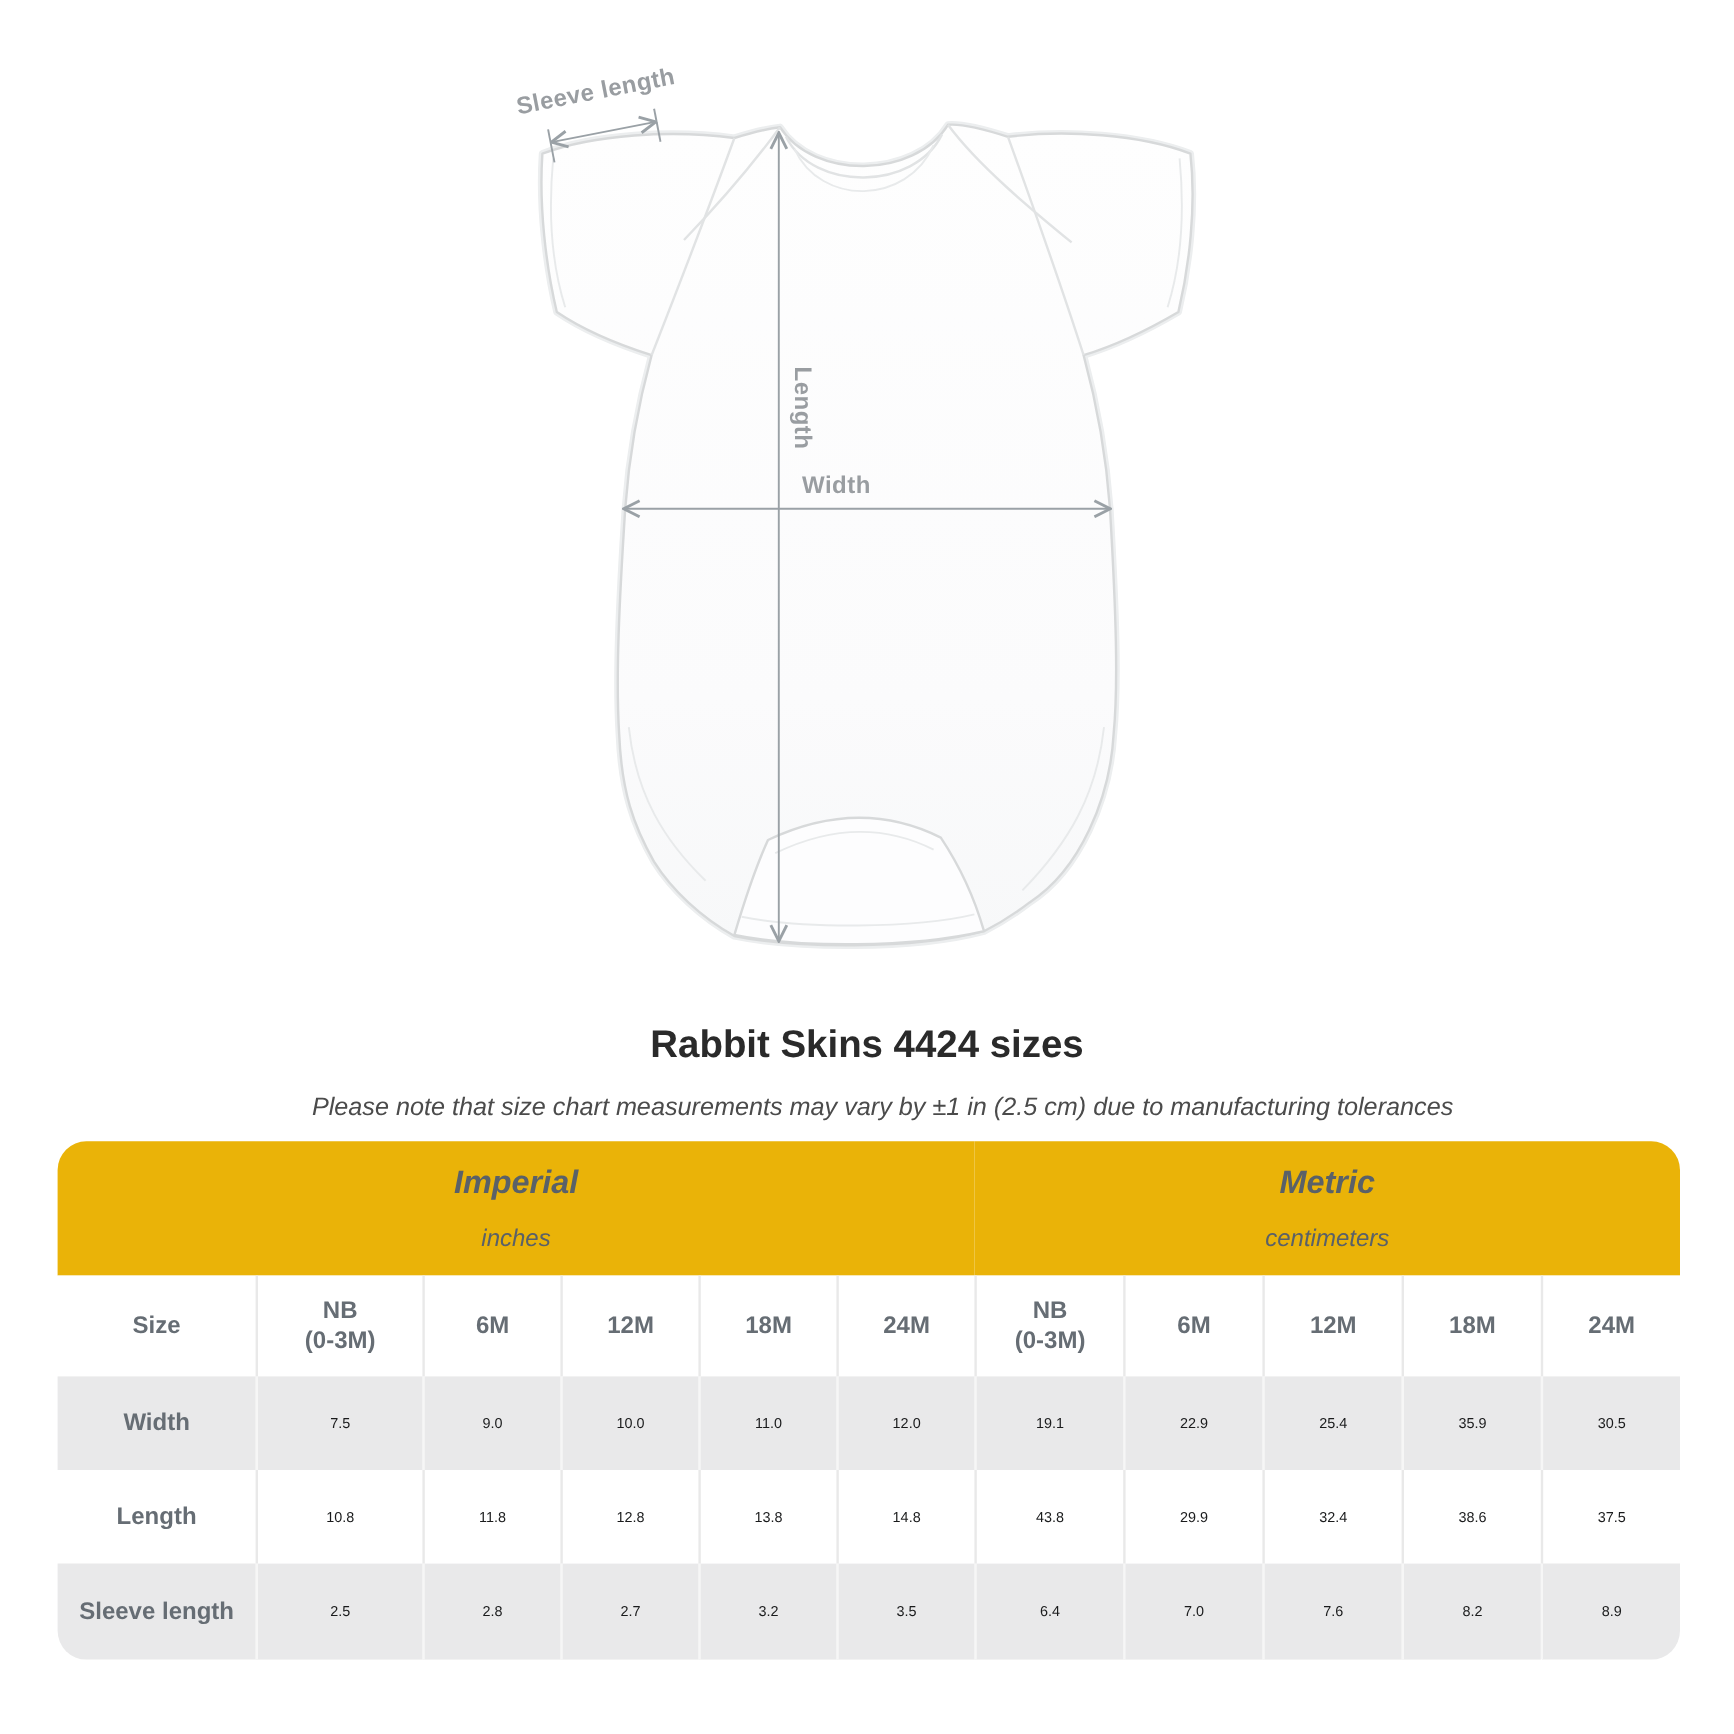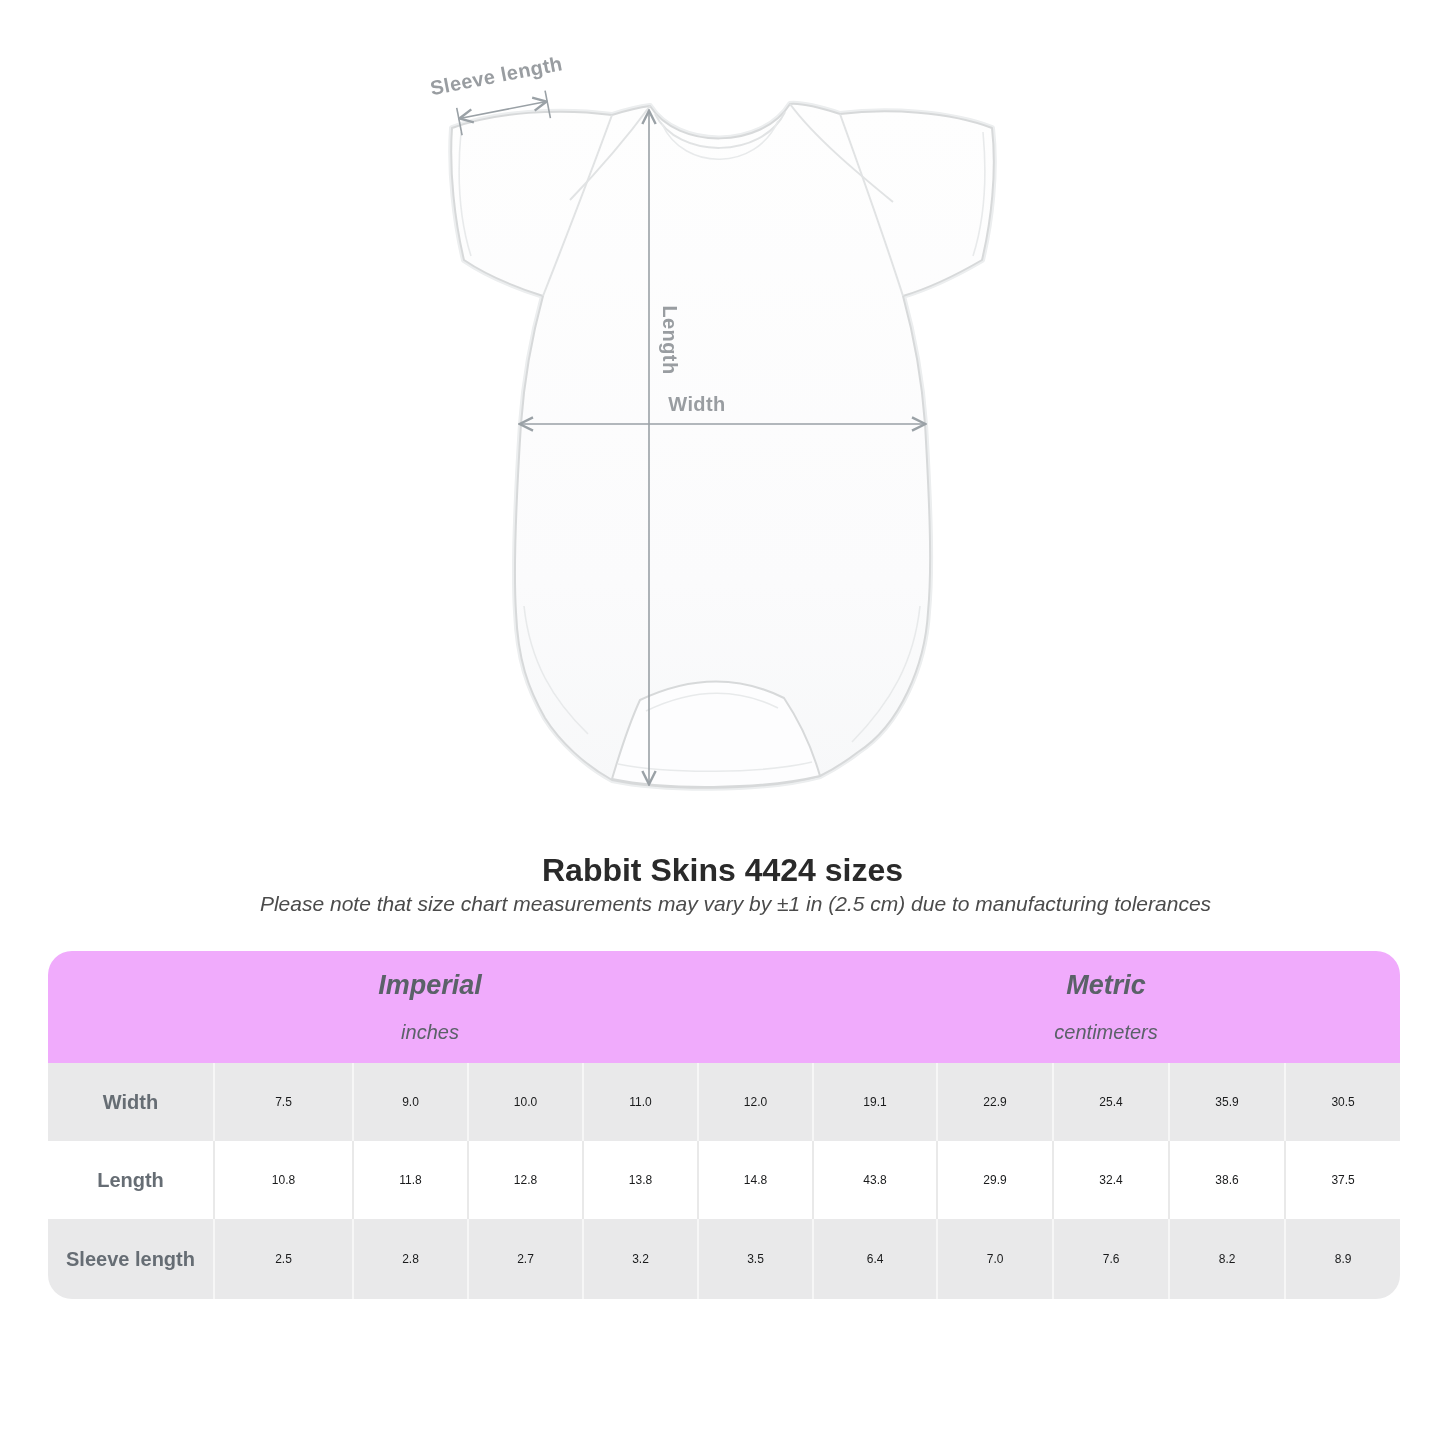--- a/index.html
+++ b/index.html
@@ -22,35 +22,35 @@
   .dim-label  { font-size: 20px; font-weight: bold; fill: #999da1; letter-spacing: .4px; }
   .garment-outline { fill: url(#gbody); stroke: #d7d9da; stroke-width: 2; stroke-linejoin: round; }
   .garment-under   { fill: none; stroke: #eceeef; stroke-width: 6; stroke-linejoin: round; }
   .seam  { fill: none; stroke: #e1e3e4; stroke-width: 2; }
   .seam2 { fill: none; stroke: #e8eaeb; stroke-width: 1.6; }
   .flap  { fill: #fdfdfe; stroke: #d7d9da; stroke-width: 2; stroke-linejoin: round; }
 
   
   .title-block { position: absolute; top: 852px; left: 0; width: 1445px; text-align: center; }
   .chart-title { font-size: 32px; font-weight: bold; color: #2a2a2a; }
-  .chart-subtitle { font-size: 21px; font-style: italic; color: #4b4b4b; margin-top: 3px; padding-left: 26px; }
+  .chart-subtitle { font-size: 21px; font-style: italic; color: #4b4b4b; margin-top: 22px; padding-left: 26px; }
 
   
   .size-table {
     position: absolute;
     top: 951px; left: 48px;
     width: 1352px;
     border-collapse: separate;
     border-spacing: 0;
     table-layout: fixed;
     text-align: center;
   }
   .size-table td { vertical-align: middle; padding: 0; }
 
-  .t-band td { background: #f0abfc; height: 112px; }
+  .t-band td { background: #eab308; height: 112px; }
   .t-band .corner-tl { border-top-left-radius: 24px; }
   .t-band .corner-tr { border-top-right-radius: 24px; }
   .group-label { font-size: 27px; font-weight: bold; font-style: italic; color: #5a6168; }
   .group-unit  { font-size: 20px; font-style: italic; color: #5a6168; margin-top: 20px; }
 
   .t-size td { background: #ffffff; height: 84px; }
   .t-size td + td { border-left: 2px solid #e9e9e9; }
   .col-head { font-size: 20px; font-weight: bold; color: #666d74; line-height: 25px; }
 
   .t-row td { height: 78px; }
@@ -149,20 +149,39 @@
       <td colspan="6" class="corner-tl">
         <div class="group-label">Imperial</div>
         <div class="group-unit">inches</div>
       </td>
       <td colspan="5" class="corner-tr">
         <div class="group-label">Metric</div>
         <div class="group-unit">centimeters</div>
       </td>
     </tr>
 
+    <tr class="t-size">
+      <td class="col-head">Size</td>
+      <td class="col-head">
+        <div>NB</div>
+        <div>(0-3M)</div>
+      </td>
+      <td class="col-head">6M</td>
+      <td class="col-head">12M</td>
+      <td class="col-head">18M</td>
+      <td class="col-head">24M</td>
+      <td class="col-head">
+        <div>NB</div>
+        <div>(0-3M)</div>
+      </td>
+      <td class="col-head">6M</td>
+      <td class="col-head">12M</td>
+      <td class="col-head">18M</td>
+      <td class="col-head">24M</td>
+    </tr>
 
     <tr class="t-row gray">
       <td class="row-label">Width</td>
       <td class="val">7.5</td>
       <td class="val">9.0</td>
       <td class="val">10.0</td>
       <td class="val">11.0</td>
       <td class="val">12.0</td>
       <td class="val">19.1</td>
       <td class="val">22.9</td>

